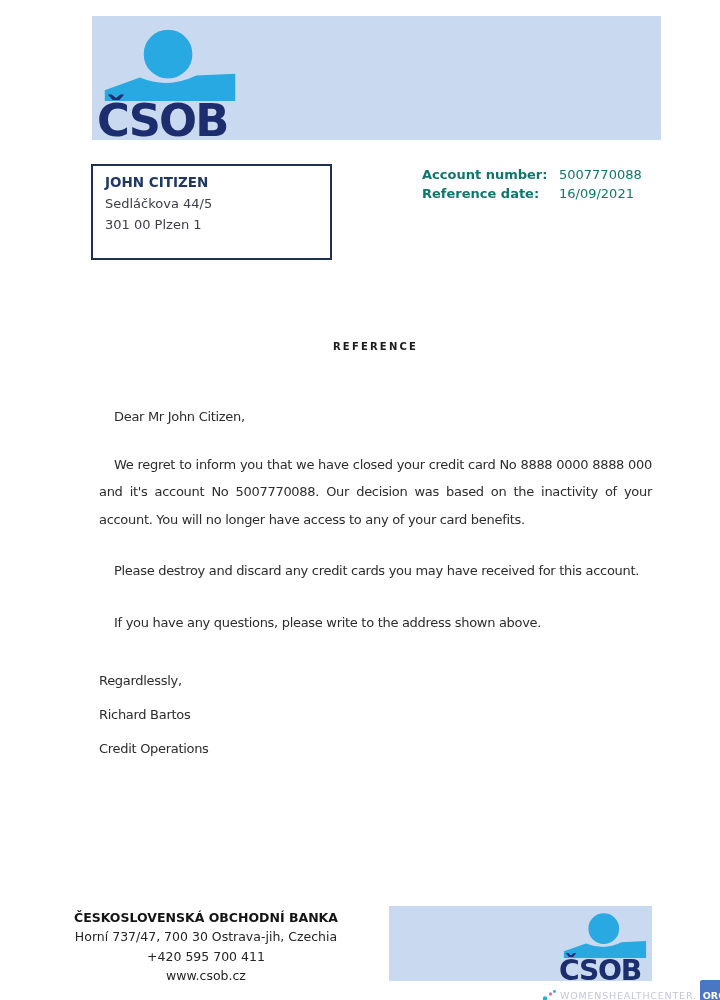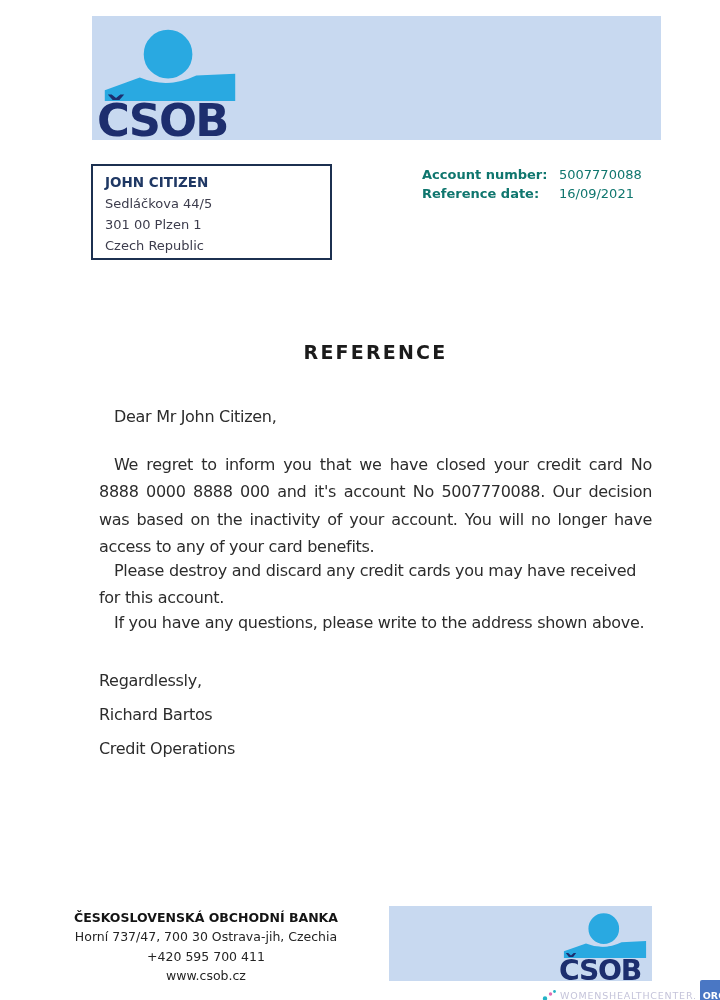--- a/index.html
+++ b/index.html
@@ -26,25 +26,25 @@
   .recipient-name{font-size:13.5px;font-weight:bold;color:#1f3864;line-height:21px;}
   .recipient-line{font-size:13px;color:#3c3c4c;line-height:21px;}
   
   .meta{position:absolute;left:408px;top:165px;font-size:13px;color:#0f766e;}
   .meta-row{display:flex;line-height:19px;}
   .meta-label{font-weight:bold;width:137px;}
   .meta-value{}
   
   .letter-title{
     position:absolute;left:85px;top:341px;width:553px;text-align:center;
-    font-size:19px;font-weight:bold;letter-spacing:2.2px;color:#1b1b1b;
+    font-size:10px;font-weight:bold;letter-spacing:2.2px;color:#1b1b1b;
   }
   
   .body-text{
-    position:absolute;left:85px;width:553px;font-size:16px;line-height:27.3px;
+    position:absolute;left:85px;width:553px;font-size:13px;line-height:27.3px;
     color:#2c2c2c;letter-spacing:-0.3px;
   }
   .indent{text-indent:15px;}
   .justify{text-align:justify;}
   .salutation{top:403px;}
   .para1{top:451px;}
   .para2{top:557px;}
   .para3{top:609px;}
   .closing{top:667px;}
   .signer-name{top:701px;}
@@ -82,21 +82,20 @@
       <path d="M8,86 L142,86 L142,58 L102,60 Q73,74 44,62 L8,75 Z" fill="#29a9e1"></path>
       <circle cx="73" cy="38" r="27" stroke="#c8d9f0" stroke-width="4" fill="#29a9e1"></circle>
       <text class="logo-wordmark" x="0" y="122" font-size="46" letter-spacing="-2" fill="#1d2e6e">ČSOB</text>
     </svg>
   </div>
 
   <div class="recipient-box">
     <div class="recipient-name">JOHN CITIZEN</div>
     <div class="recipient-line">Sedláčkova 44/5</div>
     <div class="recipient-line">301 00 Plzen 1</div>
-    <div class="recipient-line">Czech Republic</div>
   </div>
 
   <div class="meta">
     <div class="meta-row">
       <span class="meta-label">Account number:</span>
       <span class="meta-value">5007770088</span>
     </div>
     <div class="meta-row">
       <span class="meta-label">Reference date:</span>
       <span class="meta-value">16/09/2021</span>

